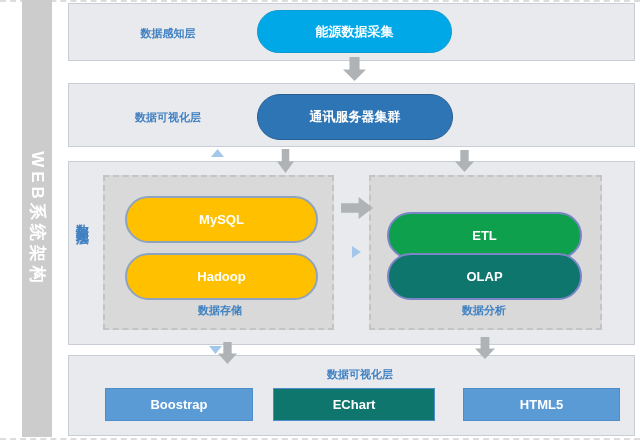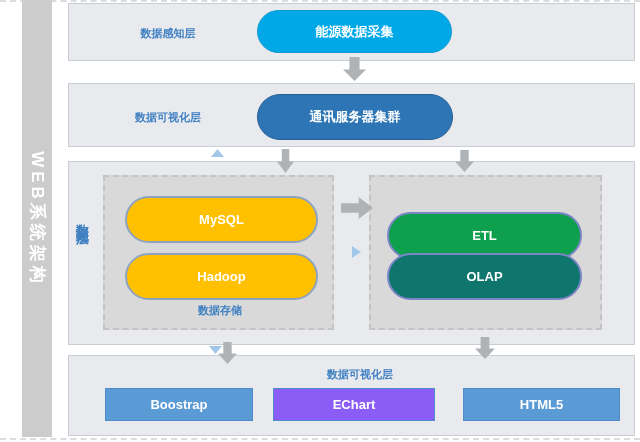--- a/index.html
+++ b/index.html
@@ -65,20 +65,21 @@
   <div class="abs panel" style="left:68px;top:355px;width:567px;height:81px;"></div>
 
   <div class="abs layer-label" style="left:118px;top:26px;width:100px;">数据感知层</div>
   <div class="abs layer-label" style="left:118px;top:110px;width:100px;">数据可视化层</div>
   <div class="abs v-label" style="left:74px;top:214px;height:84px;">数据处理层</div>
   <div class="abs layer-label" style="left:310px;top:367px;width:100px;">数据可视化层</div>
 
   <div class="abs groupbox" style="left:103px;top:175px;width:231px;height:155px;"></div>
   <div class="abs groupbox" style="left:369px;top:175px;width:233px;height:155px;"></div>
   <div class="abs layer-label" style="left:170px;top:303px;width:100px;">数据存储</div>
+  <div class="abs layer-label" style="left:434px;top:303px;width:100px;">数据分析</div>
 
   <div class="abs pill pill-cyan" style="left: 257px; top: 10px; width: 195px; height: 43px; background: rgb(0, 168, 232);">
       <span>能源数据采集</span>
     </div>
 
   <div class="abs pill pill-orange" style="left: 125px; top: 196px; width: 193px; height: 47px; background: rgb(255, 192, 0);">
       <span>MySQL</span>
     </div>
 
   <div class="abs pill pill-blue" style="left: 257px; top: 94px; width: 196px; height: 46px; background: rgb(46, 117, 182);">
@@ -94,21 +95,21 @@
     </div>
 
   <div class="abs pill pill-green" style="left: 387px; top: 253px; width: 195px; height: 47px; background: #0f766e;">
       <span>OLAP</span>
     </div>
 
   <div class="abs rect-node" style="left: 105px; top: 388px; width: 148px; height: 33px; background: rgb(91, 155, 213);">
       <span>Boostrap</span>
     </div>
 
-  <div class="abs rect-node" style="left: 273px; top: 388px; width: 162px; height: 33px; background: #8b5cf6;">
+  <div class="abs rect-node" style="left: 273px; top: 388px; width: 162px; height: 33px; background: #0f766e;">
       <span>EChart</span>
     </div>
 
   <div class="abs rect-node" style="left: 463px; top: 388px; width: 157px; height: 33px; background: rgb(91, 155, 213);">
       <span>HTML5</span>
     </div>
 
   <div class="abs tri-up" style="left: 211px; top: 149px; width: 13px; height: 8px; background: rgb(163, 199, 232);"></div>
   <div class="abs tri-right" style="left: 352px; top: 246px; width: 9px; height: 12px; background: rgb(163, 199, 232);"></div>
   <div class="abs tri-down" style="left: 209px; top: 346px; width: 13px; height: 8px; background: rgb(163, 199, 232);"></div>

